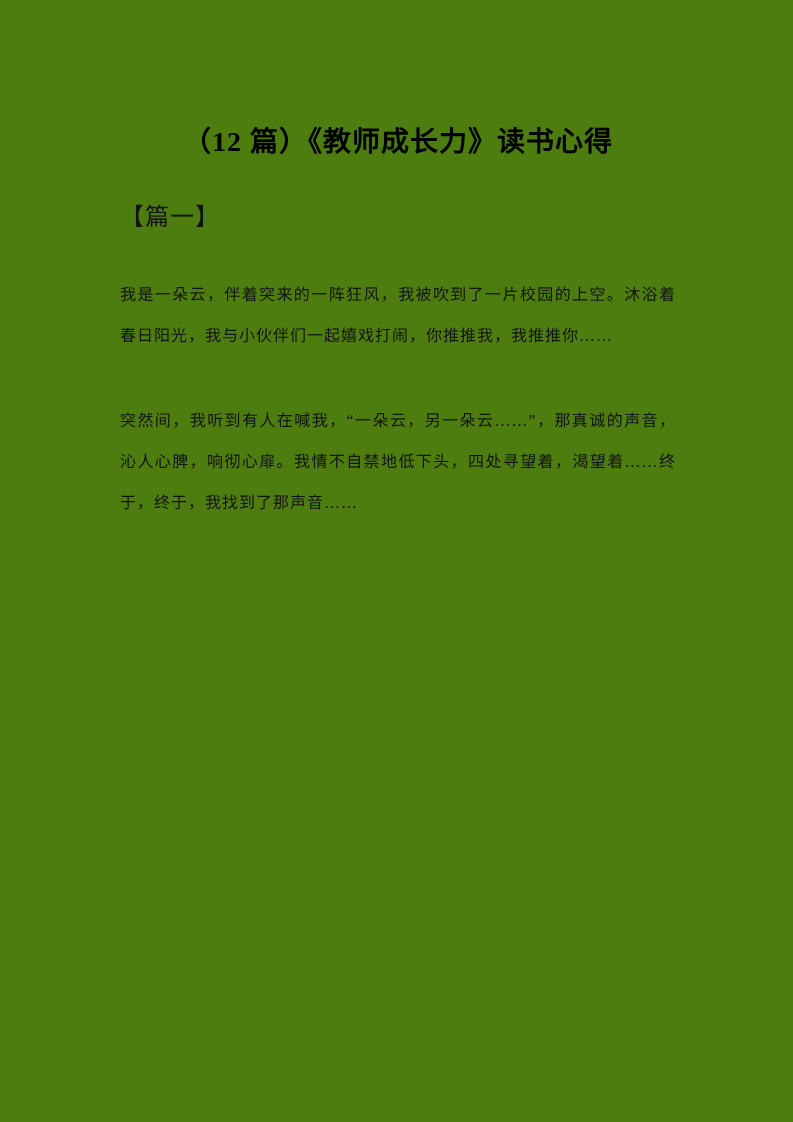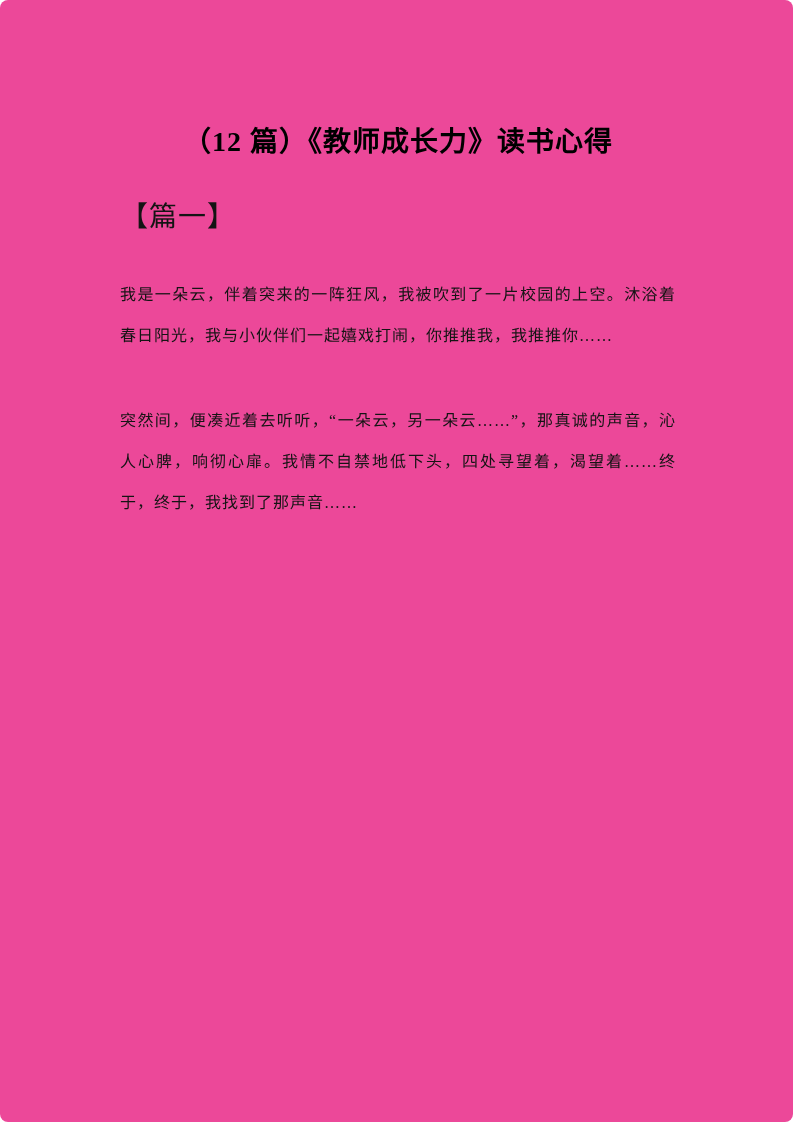--- a/index.html
+++ b/index.html
@@ -11,37 +11,36 @@
     width: 793px;
     height: 1122px;
     overflow: hidden;
     font-family: "Liberation Serif", serif;
     color: #141414;
   }
   .page {
     box-sizing: border-box;
     width: 793px;
     height: 1122px;
-    background: #ec4899;
+    background: #4d7c0f;
     padding: 124px 117px 0 120px;
-    border-radius: 8px;
   }
   .doc-title {
     margin: 0;
     font-size: 28px;
     font-weight: bold;
     line-height: 36px;
     text-align: center;
     letter-spacing: 1px;
     color: #000000;
     white-space: nowrap;
   }
   .section-heading {
     margin: 44px 0 0 0;
-    font-size: 28px;
+    font-size: 24px;
     font-weight: normal;
     line-height: 26px;
     letter-spacing: 1px;
     color: #141414;
   }
   .doc-paragraph {
     margin: 44px 0 0 0;
     font-size: 16px;
     line-height: 41px;
     letter-spacing: 1px;
@@ -53,15 +52,15 @@
 </head>
 <body>
 
 <div class="page">
   <h1 class="doc-title">（12 篇）《教师成长力》读书心得</h1>
 
   <div class="section-heading">【篇一】</div>
 
   <p class="doc-paragraph">我是一朵云，伴着突来的一阵狂风，我被吹到了一片校园的上空。沐浴着春日阳光，我与小伙伴们一起嬉戏打闹，你推推我，我推推你……</p>
 
-  <p class="doc-paragraph">突然间，便凑近着去听听，“一朵云，另一朵云……”，那真诚的声音，沁人心脾，响彻心扉。我情不自禁地低下头，四处寻望着，渴望着……终于，终于，我找到了那声音……</p>
+  <p class="doc-paragraph">突然间，我听到有人在喊我，“一朵云，另一朵云……”，那真诚的声音，沁人心脾，响彻心扉。我情不自禁地低下头，四处寻望着，渴望着……终于，终于，我找到了那声音……</p>
 
 </div>
 
 </body></html>

